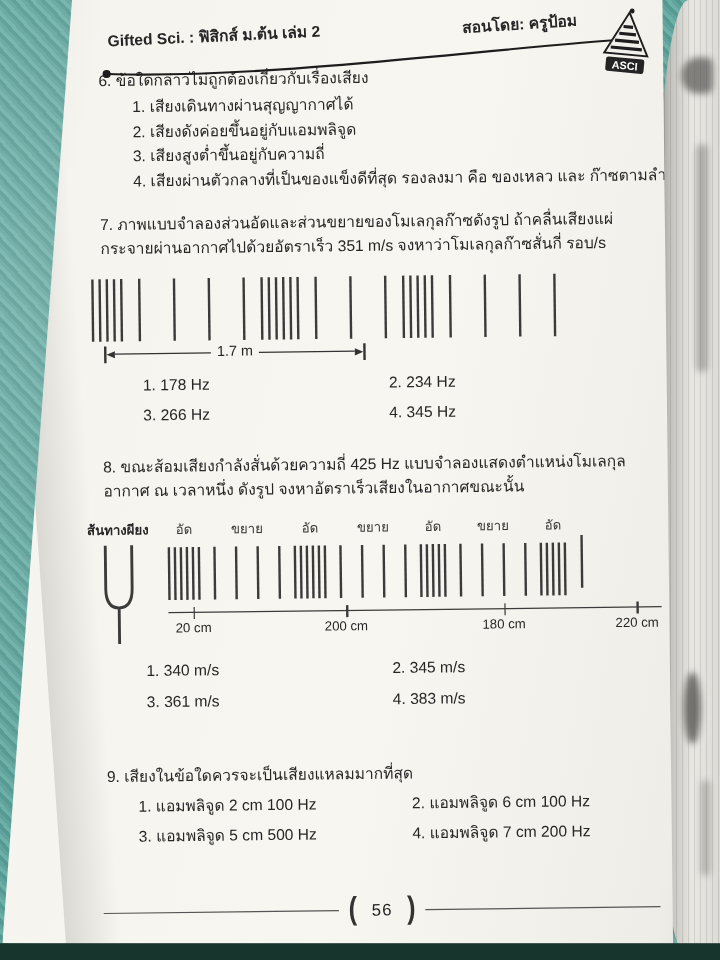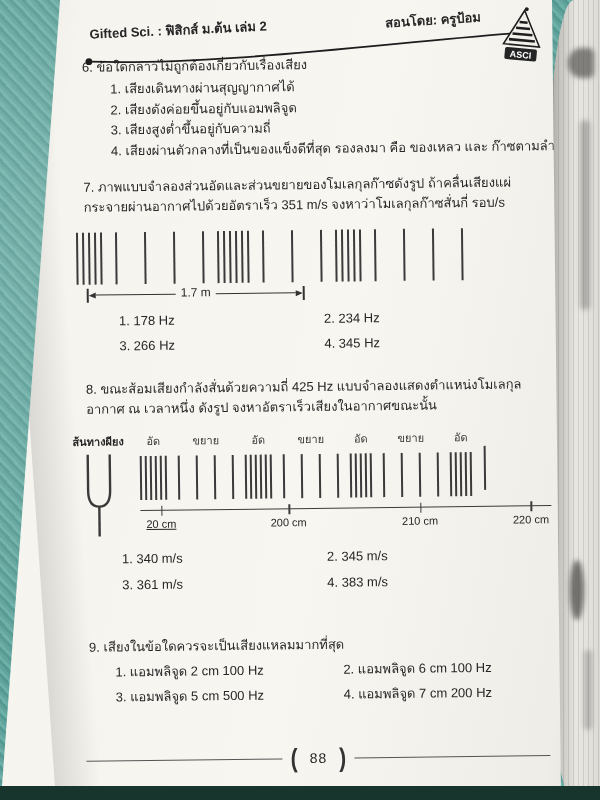--- a/index.html
+++ b/index.html
@@ -290,25 +290,25 @@
                 </div>
                 <div class="wgroup">
                   <div class="wlabel">&nbsp;</div>
                   <div class="wlines spread">
                     <i></i>
                   </div>
                 </div>
               </div>
             <div class="axis">
                 <span class="axis-tick" style="left: 5%;"></span>
-                <span class="axis-label" style="left: 5%; text-decoration: underline;">20 cm</span>
+                <span class="axis-label" style="left: 5%;">20 cm</span>
                 <span class="axis-tick" style="left: 36%;"></span>
                 <span class="axis-label" style="left: 36%;">200 cm</span>
                 <span class="axis-tick" style="left: 68%;"></span>
-                <span class="axis-label" style="left: 68%;">210 cm</span>
+                <span class="axis-label" style="left: 68%;">180 cm</span>
                 <span class="axis-tick" style="left: 95%;"></span>
                 <span class="axis-label" style="left: 95%;">220 cm</span>
               </div>
           </div>
         </div>
         <div class="opt-grid">
           <div>1. 340 m/s</div>
           <div>2. 345 m/s</div>
           <div>3. 361 m/s</div>
           <div>4. 383 m/s</div>
@@ -321,21 +321,21 @@
           <div>1. แอมพลิจูด 2 cm 100 Hz</div>
           <div>2. แอมพลิจูด 6 cm 100 Hz</div>
           <div>3. แอมพลิจูด 5 cm 500 Hz</div>
           <div>4. แอมพลิจูด 7 cm 200 Hz</div>
         </div>
       </div>
 
       <div class="footer">
         <span class="fline"></span>
         <span class="brace">(</span>
-        <span class="page-num">88</span>
+        <span class="page-num">56</span>
         <span class="brace">)</span>
         <span class="fline"></span>
       </div>
 
     </div>
   </div>
 
   <div class="bottom-fabric"></div>
 </div>
 

